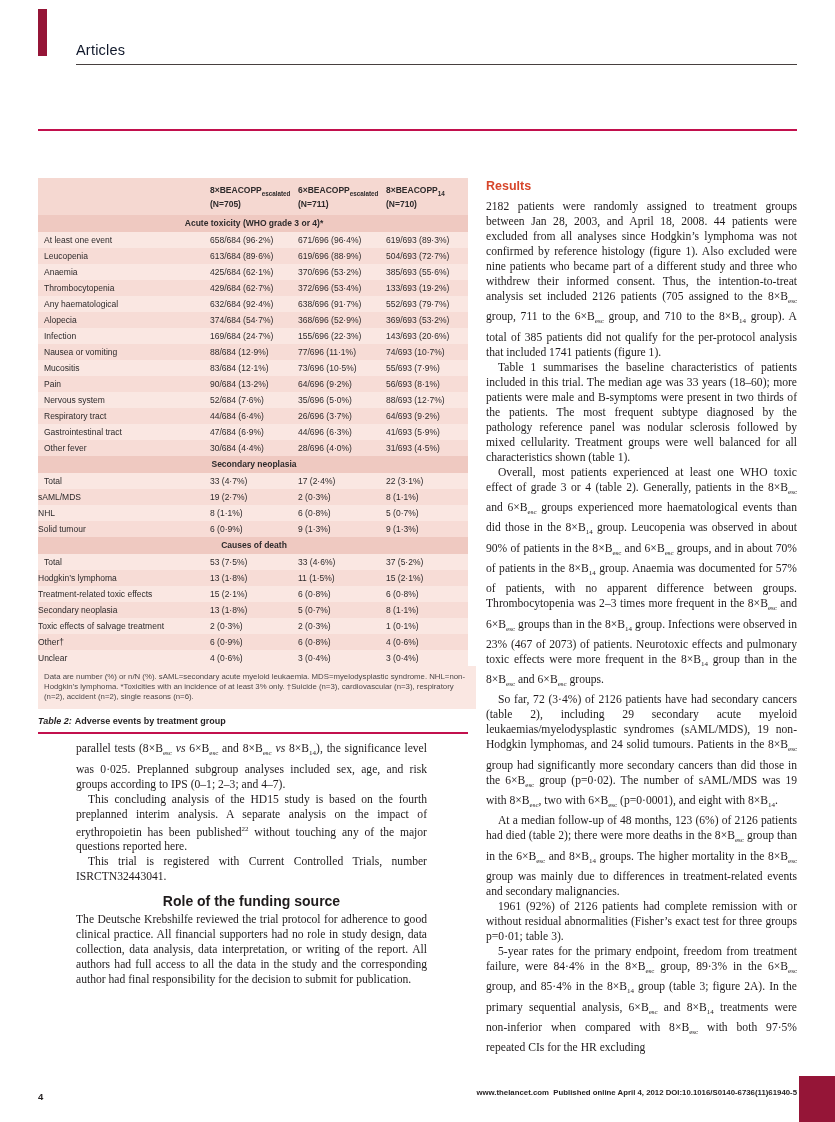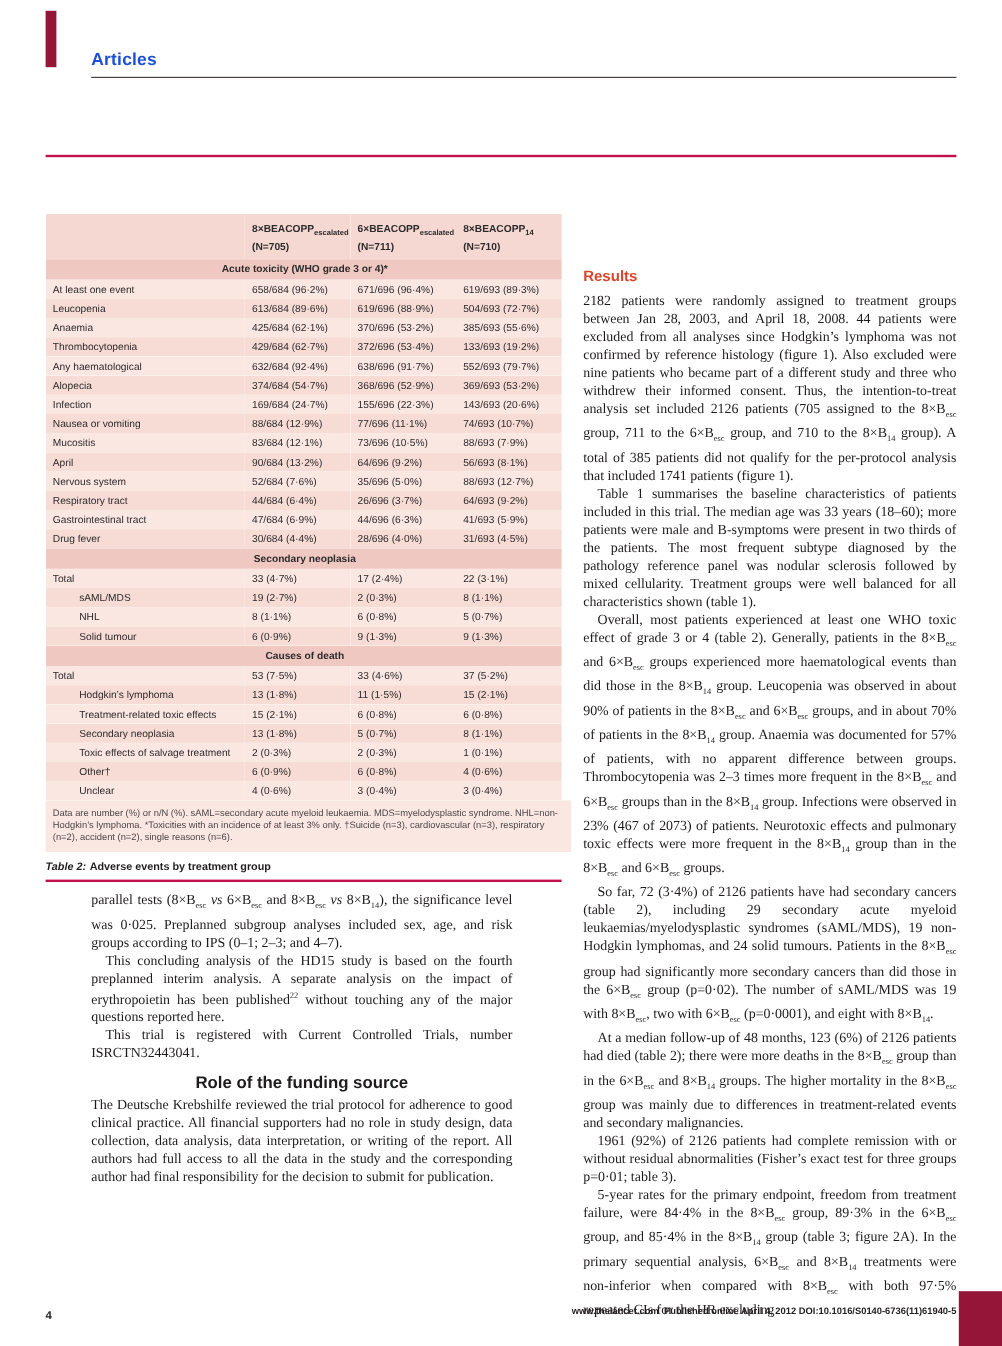--- a/index.html
+++ b/index.html
@@ -10,44 +10,44 @@
     background: #ffffff;
     font-family: "Liberation Serif", serif;
     color: #1f1b1c;
     overflow: hidden;
   }
 
   
   .brand-bar { position: absolute; left: 38px; top: 9px; width: 9px; height: 47px; background: #951537; }
   .articles-label {
     position: absolute; left: 76px; top: 42px;
-    font-family: "Liberation Sans", sans-serif; font-weight: bold;
-    font-size: 14.5px; letter-spacing: 0.2px; color: #1d4ed8;
+    font-family: "Liberation Sans", sans-serif; font-weight: normal;
+    font-size: 14.5px; letter-spacing: 0.2px; color: #0f172a;
   }
   .articles-rule { position: absolute; left: 76px; top: 64px; width: 721px; height: 1px; background: #47403f; }
   .top-rule { position: absolute; left: 38px; top: 129px; width: 759px; height: 2px; background: #C2104D; }
 
   
   .col-left  { position: absolute; left: 38px;  top: 178px; width: 430px; }
-  .col-right { position: absolute; left: 486px; top: 179px; width: 311px; margin-top: 44px; }
+  .col-right { position: absolute; left: 486px; top: 179px; width: 311px; }
 
   
   table.t2 {
     width: 430px; border-collapse: collapse;
     font-family: "Liberation Sans", sans-serif;
     font-size: 8.5px; line-height: 10px; color: #2d2a2b;
     table-layout: fixed;
   }
   .t2 th, .t2 td { padding: 3px 4px 3px 6px; text-align: left; vertical-align: top; font-weight: normal; overflow: hidden; }
   .t2 thead th { font-weight: bold; background: #F5D8D1; padding-top: 7px; padding-bottom: 6px; }
   .t2 thead th sub { font-size: 6.3px; }
   tr.section-row td { background: #EFC9C1; font-weight: bold; padding-top: 3.5px; padding-bottom: 3.5px; text-align: center; }
   tr.row-even td { background: #FAE7E2; }
   tr.row-odd  td { background: #F7DCD6; }
-  tr.indent td:first-child { padding-left: 28px; }
+  tr.indent td:first-child { padding-left: 0; }
 
   .t2-footnote {
     background: #FAE7E2;
     font-family: "Liberation Sans", sans-serif;
     font-size: 7.8px; line-height: 10.2px; color: #4b4647;
     padding: 6px 8px 7px 6px; width: 438px; box-sizing: border-box;
   }
   .t2-caption { margin-top: 7px; font-family: "Liberation Sans", sans-serif; font-size: 9px; color: #231f20; }
   .t2-caption .cap-label { font-style: italic; font-weight: bold; margin-right: 3px; }
   .t2-caption .cap-text  { font-weight: bold; }
@@ -156,24 +156,24 @@
           <tr class="row-odd">
     <td>Nausea or vomiting</td>
     <td>88/684 (12·9%)</td>
     <td>77/696 (11·1%)</td>
     <td>74/693 (10·7%)</td>
   </tr>
           <tr class="row-even">
     <td>Mucositis</td>
     <td>83/684 (12·1%)</td>
     <td>73/696 (10·5%)</td>
-    <td>88/693 (7·9%)</td>
-  </tr>
-          <tr class="row-odd">
-    <td>April</td>
+    <td>55/693 (7·9%)</td>
+  </tr>
+          <tr class="row-odd">
+    <td>Pain</td>
     <td>90/684 (13·2%)</td>
     <td>64/696 (9·2%)</td>
     <td>56/693 (8·1%)</td>
   </tr>
           <tr class="row-even">
     <td>Nervous system</td>
     <td>52/684 (7·6%)</td>
     <td>35/696 (5·0%)</td>
     <td>88/693 (12·7%)</td>
   </tr>
@@ -183,21 +183,21 @@
     <td>26/696 (3·7%)</td>
     <td>64/693 (9·2%)</td>
   </tr>
           <tr class="row-even">
     <td>Gastrointestinal tract</td>
     <td>47/684 (6·9%)</td>
     <td>44/696 (6·3%)</td>
     <td>41/693 (5·9%)</td>
   </tr>
           <tr class="row-odd">
-    <td>Drug fever</td>
+    <td>Other fever</td>
     <td>30/684 (4·4%)</td>
     <td>28/696 (4·0%)</td>
     <td>31/693 (4·5%)</td>
   </tr>
           <tr class="section-row">
     <td colspan="4">Secondary neoplasia</td>
   </tr>
           <tr class="row-even">
     <td>Total</td>
     <td>33 (4·7%)</td>

